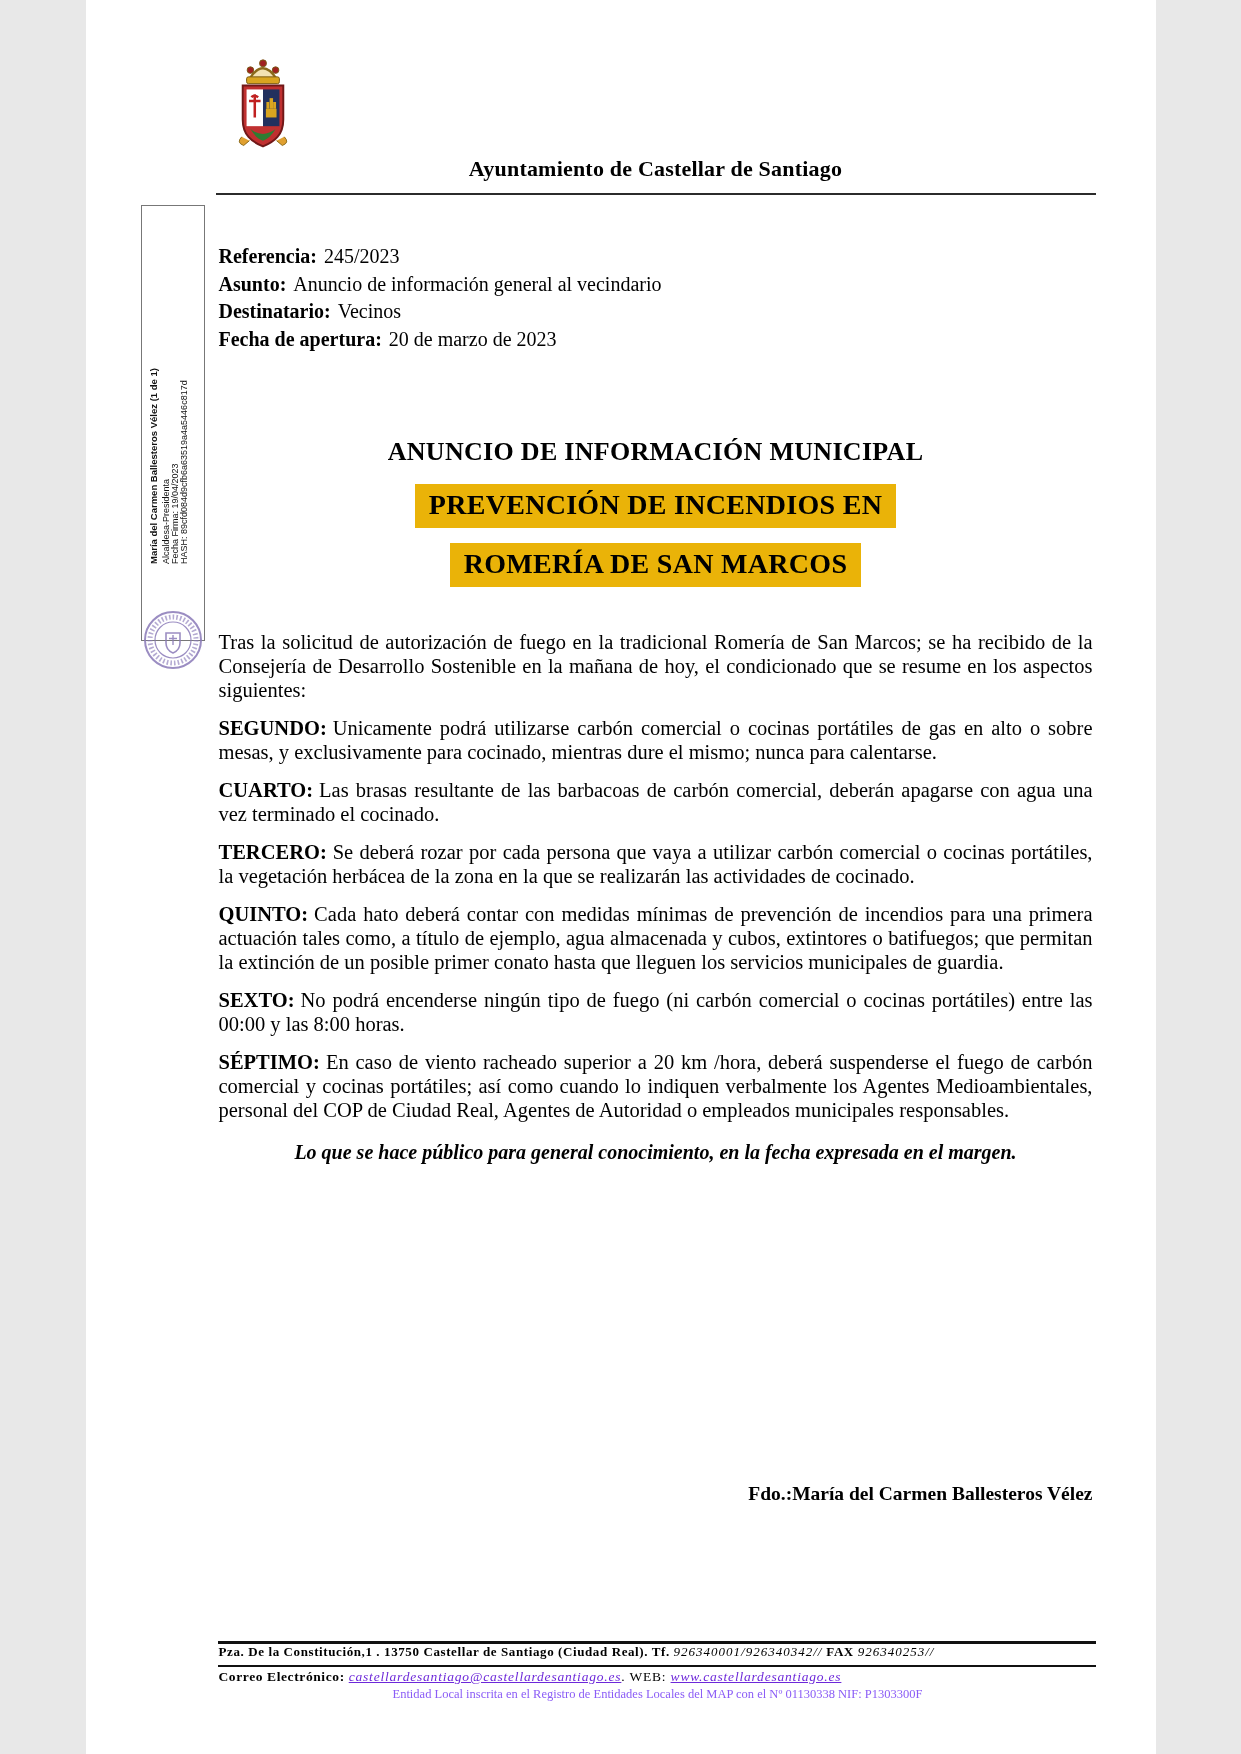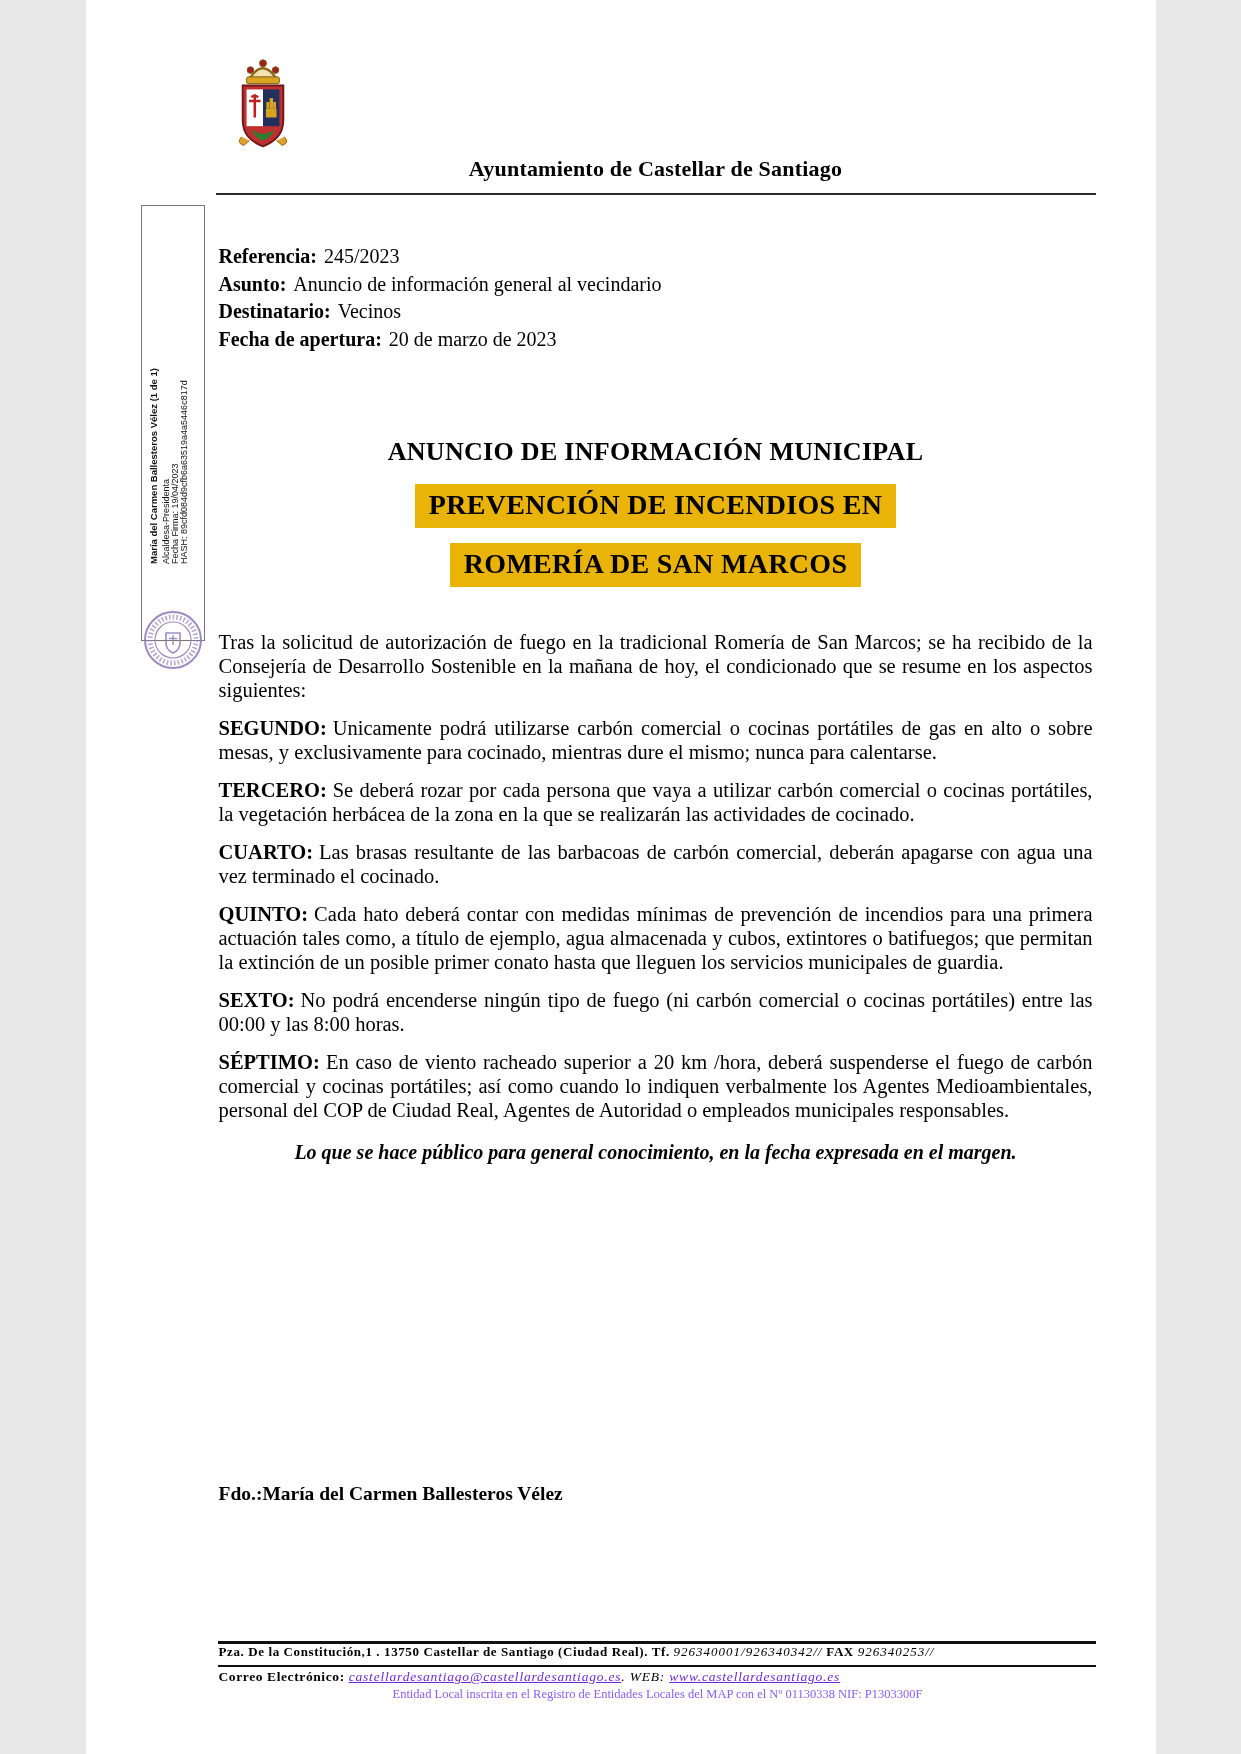--- a/index.html
+++ b/index.html
@@ -35,40 +35,40 @@
                 letter-spacing:.3px;padding:5px 14px 7px 14px;}
 
   
   .body{position:absolute;left:133px;top:630px;width:874px;font-size:20.5px;line-height:24px;
         text-align:justify;}
   .body p{margin:0 0 14px 0;}
   .clabel{margin-right:6px;}
   .closing1{text-align:center;font-weight:bold;font-style:italic;margin-top:18px !important;
             font-size:20px;}
   .closing2{text-align:center;font-weight:bold;font-style:italic;font-size:20px;margin-bottom:0 !important;}
-  .fdo{position:absolute;left:133px;top:1483px;width:874px;text-align:left;font-weight:bold;
+  .fdo{position:absolute;left:133px;top:1483px;width:874px;text-align:right;font-weight:bold;
        font-size:19.5px;}
 
   
   .vr{position:absolute;white-space:nowrap;transform-origin:0 0;transform:rotate(-90deg);
       font-family:"Liberation Sans",sans-serif;color:#1c1c1c;}
   .vr-validation{left:1120px;top:1512px;font-size:10px;}
   .vr-verification{left:1131px;top:1512px;font-size:10px;}
   .vr-platform{left:1143px;top:1512px;font-size:13px;}
 
   
   .f-rule{position:absolute;left:132px;width:878px;height:2px;background:#111;}
   .f-rule1{top:1641px;height:3px;}
   .f-rule2{top:1665px;}
   .f-address{position:absolute;left:133px;top:1644px;width:878px;font-size:13px;font-weight:bold;
              letter-spacing:.6px;white-space:nowrap;}
   .f-address .num{font-weight:normal;font-style:italic;letter-spacing:1px;}
   .f-correo{position:absolute;left:133px;top:1669px;width:878px;font-size:13.5px;white-space:nowrap;}
   .f-correo .lbl{font-weight:bold;letter-spacing:.6px;}
-  .f-correo .it{font-style:italic;letter-spacing:.8px;}
+  .f-correo .it{letter-spacing:.8px;}
   .f-correo a{color:#6d28d9;text-decoration:underline;font-style:italic;letter-spacing:.8px;}
   .f-registry{position:absolute;left:133px;top:1687px;width:878px;text-align:center;font-size:12.5px;
               color:#8b5cf6;}
   .qr{position:absolute;left:1104px;top:1620px;width:60px;height:60px;}
 </style>
 </head>
 <body>
 
 <div class="page">
 
@@ -114,22 +114,22 @@
     <div><b>Fecha de apertura:</b><span>20 de marzo de 2023</span></div>
   </div>
 
   <div class="title-main">ANUNCIO DE INFORMACIÓN MUNICIPAL</div>
   <div class="hl-wrap hl1"><span>PREVENCIÓN DE INCENDIOS EN</span></div>
   <div class="hl-wrap hl2"><span>ROMERÍA DE SAN MARCOS</span></div>
 
   <div class="body">
     <p>Tras la solicitud de autorización de fuego en la tradicional Romería de San Marcos;  se ha recibido de la Consejería de Desarrollo Sostenible en la mañana de hoy,  el condicionado que se resume en los aspectos siguientes:</p>
     <p class="clause"><b class="clabel">SEGUNDO:</b><span>Unicamente  podrá utilizarse carbón comercial o cocinas portátiles de gas en alto o sobre mesas, y exclusivamente para cocinado, mientras dure el mismo; nunca para calentarse.</span></p>
+    <p class="clause"><b class="clabel">CUARTO:</b><span>Las brasas resultante de las barbacoas de carbón comercial, deberán apagarse con agua una vez terminado el cocinado.</span></p>
     <p class="clause"><b class="clabel">TERCERO:</b><span>Se deberá rozar por cada persona que vaya a utilizar carbón comercial o cocinas portátiles,  la vegetación herbácea de la zona en la que se realizarán las actividades de cocinado.</span></p>
-    <p class="clause"><b class="clabel">CUARTO:</b><span>Las brasas resultante de las barbacoas de carbón comercial, deberán apagarse con agua una vez terminado el cocinado.</span></p>
     <p class="clause"><b class="clabel">QUINTO:</b><span>Cada hato deberá contar con medidas mínimas de prevención de incendios para una primera actuación  tales como, a título de ejemplo, agua almacenada y cubos, extintores o batifuegos;  que permitan la extinción de un posible primer conato hasta que lleguen los servicios municipales de guardia.</span></p>
     <p class="clause"><b class="clabel">SEXTO:</b><span>No podrá encenderse ningún tipo  de fuego  (ni carbón comercial o cocinas portátiles) entre las  00:00 y las  8:00 horas.</span></p>
     <p class="clause"><b class="clabel">SÉPTIMO:</b><span>En caso de viento racheado superior a 20 km /hora, deberá suspenderse el fuego de carbón comercial y cocinas portátiles; así como cuando lo indiquen verbalmente los Agentes Medioambientales, personal del COP de  Ciudad Real, Agentes de Autoridad o empleados municipales responsables.</span></p>
     <p class="closing1">Lo que se hace público para general conocimiento, en la fecha expresada en el margen.</p>
   </div>
 
   <div class="fdo">Fdo.:María del Carmen Ballesteros Vélez</div>
 
   <div class="vr vr-validation">Cód. Validación: 5NKAL3GAF43GHJY4GTH9466TX</div>
   <div class="vr vr-verification">Verificación: https://castellardesantiago.sedelectronica.es/</div>

